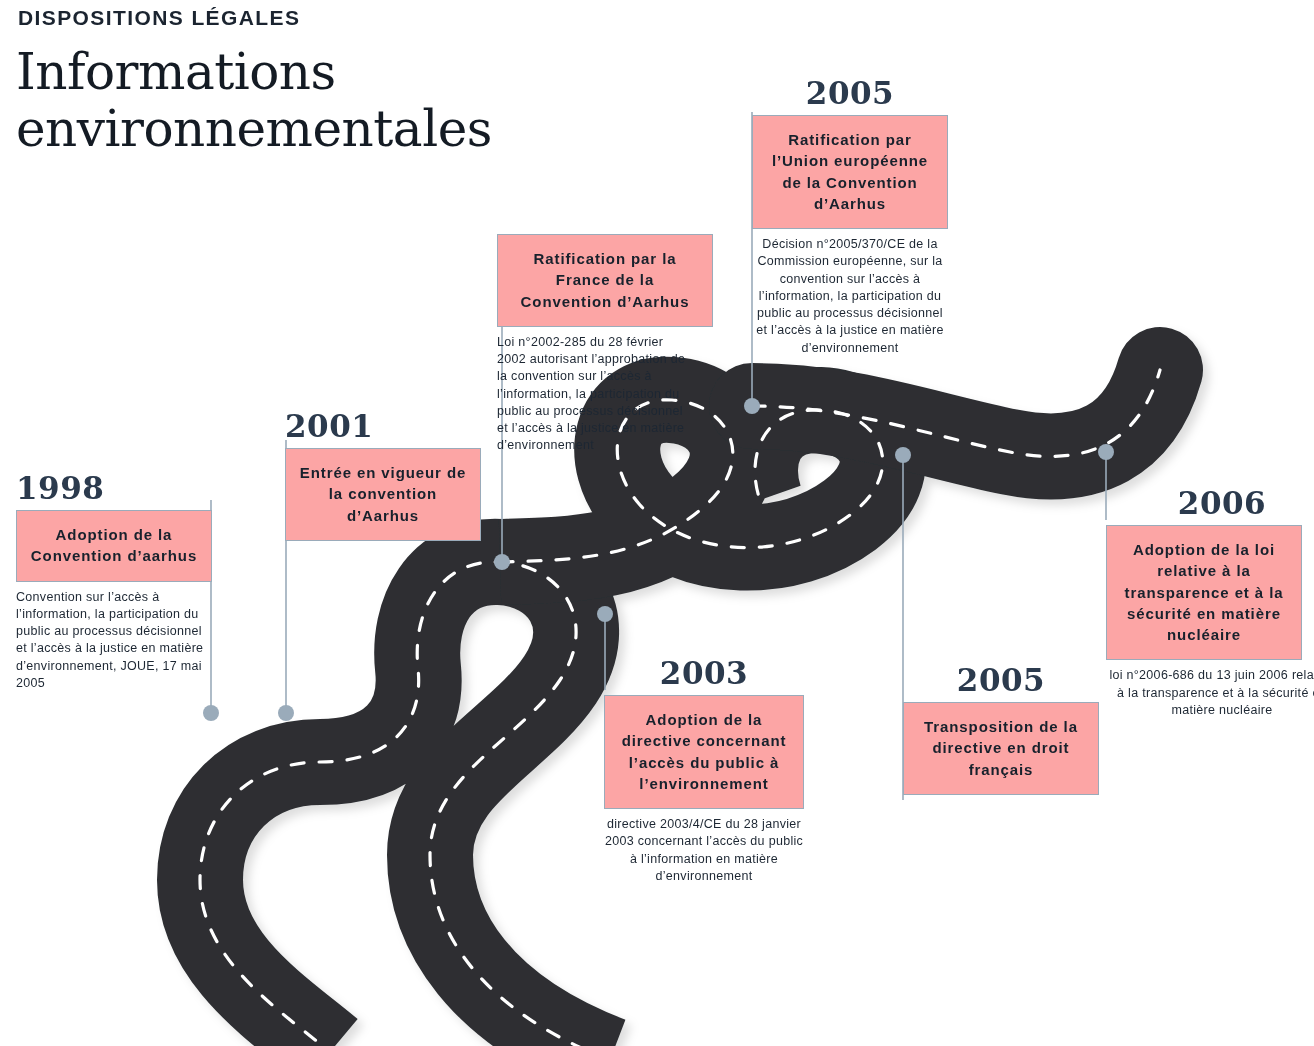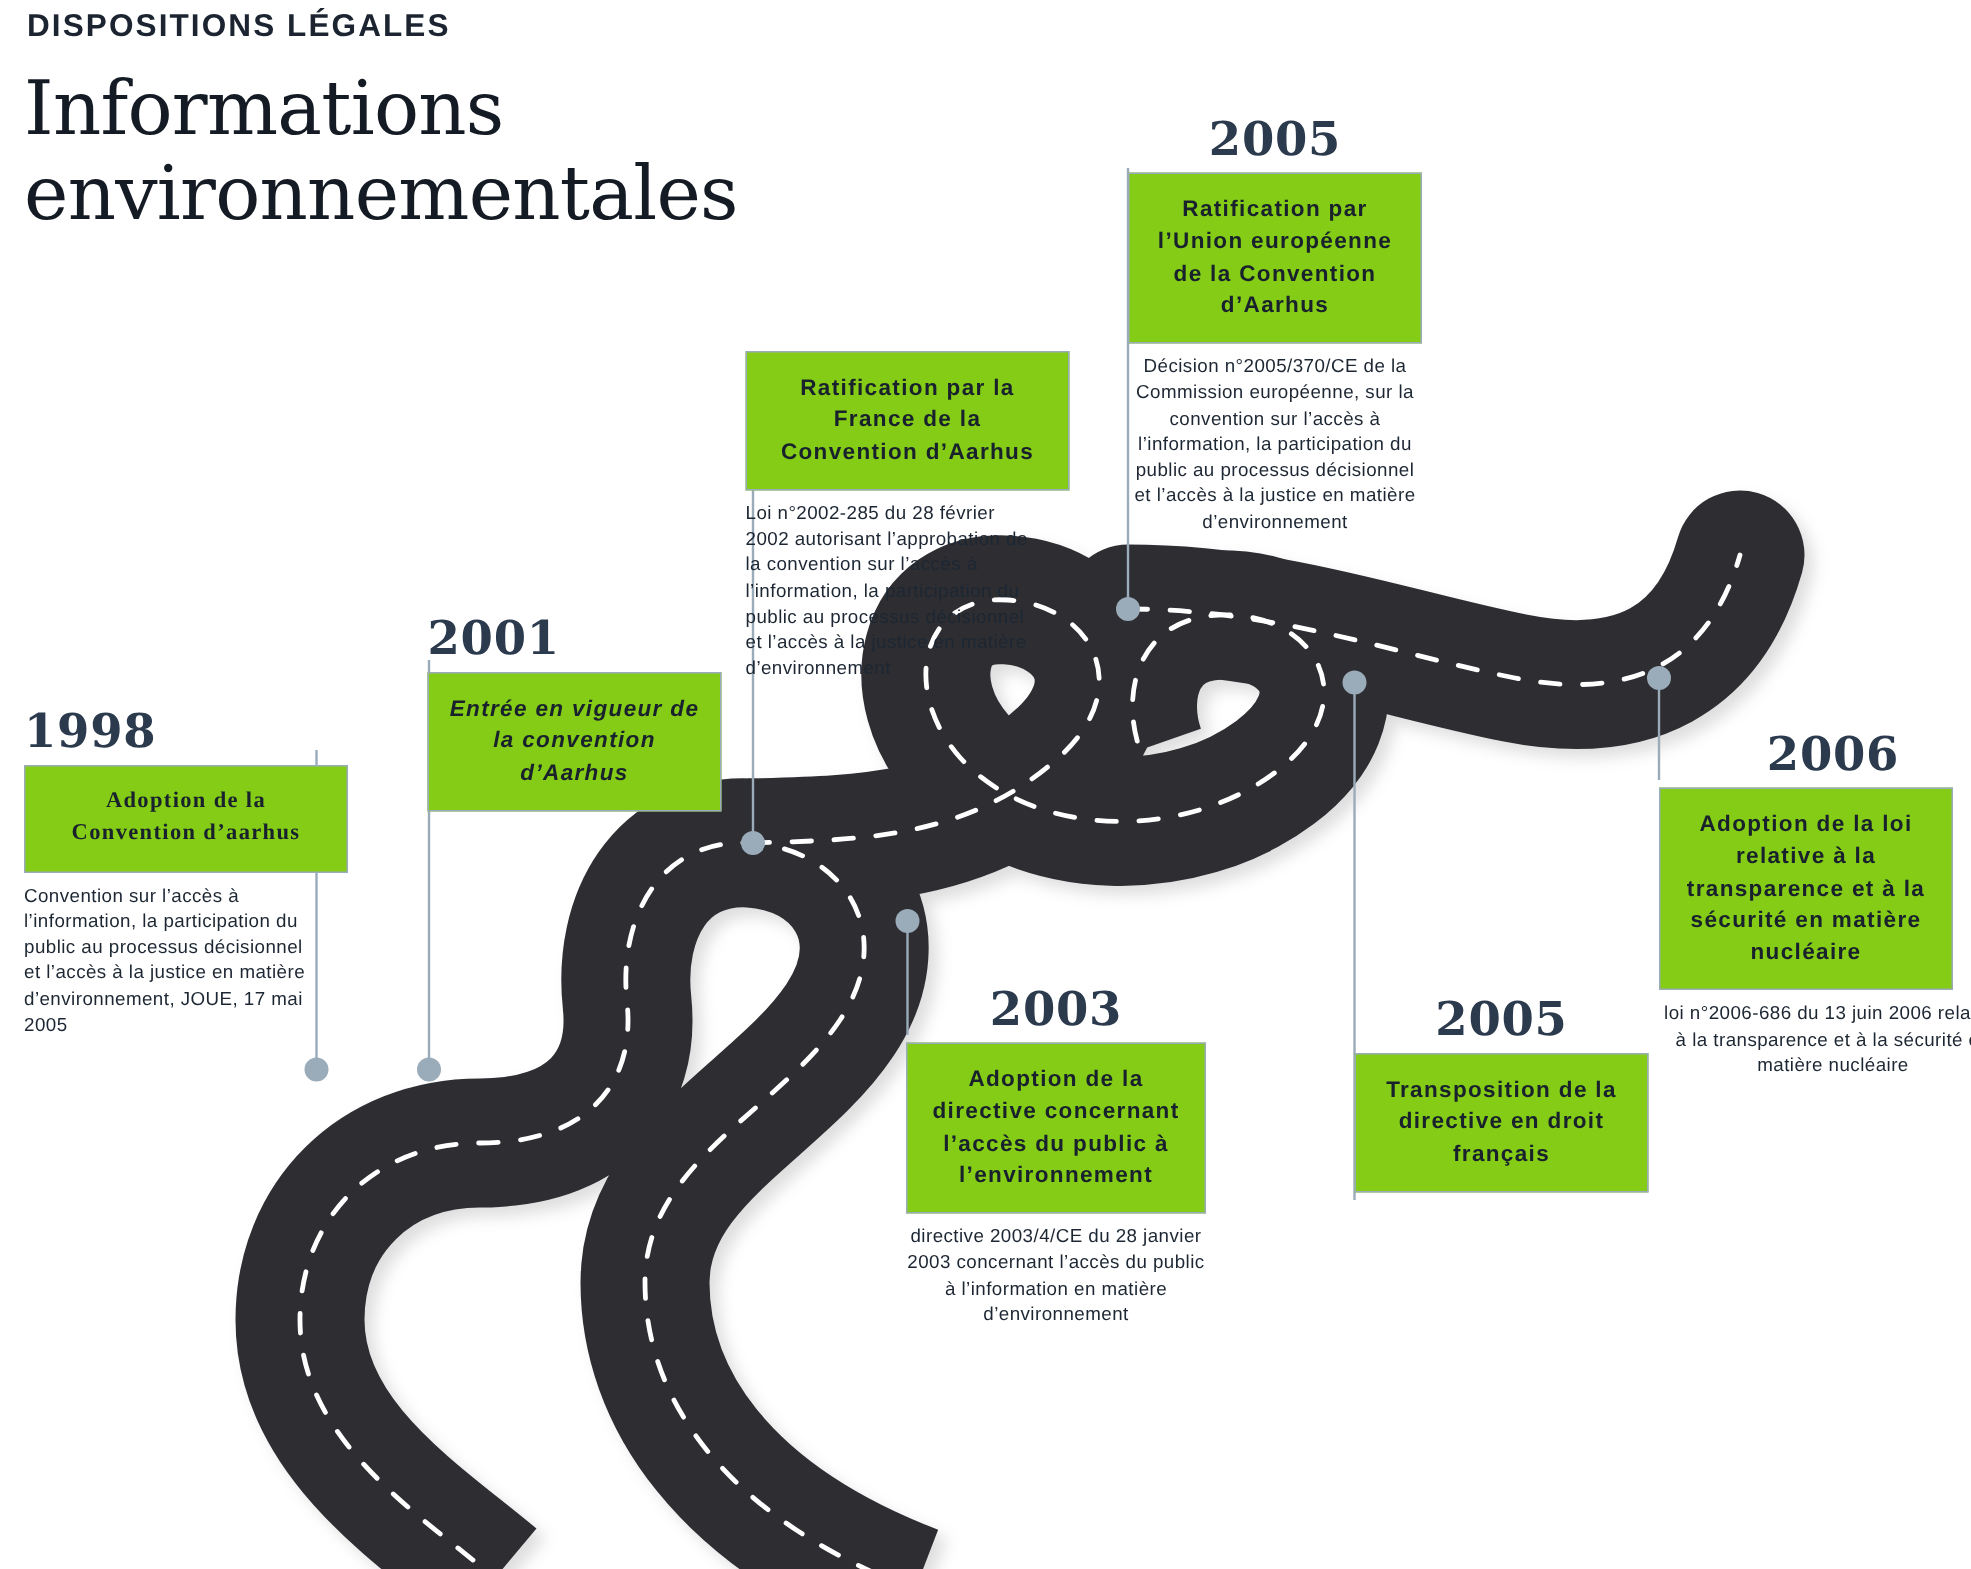--- a/index.html
+++ b/index.html
@@ -65,21 +65,21 @@
     color: #2b3a4d;
     margin: 0 0 4px 0;
     white-space: nowrap;
   }
   .year.center { text-align: center; }
 
   .card {
     border: 1.5px solid #9aabba;
     padding: 13px 10px 14px 10px;
     box-sizing: border-box;
-    background: #84cc16;
+    background: #fca5a5;
   }
   .card-title {
     font-size: 15px;
     font-weight: bold;
     line-height: 1.42;
     letter-spacing: 0.9px;
     text-align: center;
     color: #18212c;
     margin: 0;
   }
@@ -96,23 +96,23 @@
   
   #connectors {
     position: absolute;
     left: 0; top: 0;
     width: 1314px; height: 1046px;
     pointer-events: none;
   }
 
   
   #e1998 { left: 16px;  top: 470px;  width: 196px; }
-  #e1998 .card { width: 216px; font-family: Liberation Serif, serif; }
+  #e1998 .card { width: 196px; }
   #e2001 { left: 285px; top: 408px;  width: 196px; }
-  #e2001 .card { width: 196px; font-style: italic; }
+  #e2001 .card { width: 196px; }
   #e2002 { left: 497px; top: 234px;  width: 196px; }
   #e2002 .card { width: 216px; }
   #e2005a{ left: 752px; top: 75px;   width: 196px; }
   #e2005a .card { width: 196px; }
   #e2003 { left: 604px; top: 655px;  width: 200px; }
   #e2003 .card { width: 200px; }
   #e2005b{ left: 903px; top: 662px;  width: 196px; }
   #e2005b .card { width: 196px; }
   #e2006 { left: 1106px;top: 485px;  width: 232px; }
   #e2006 .card { width: 196px; }

